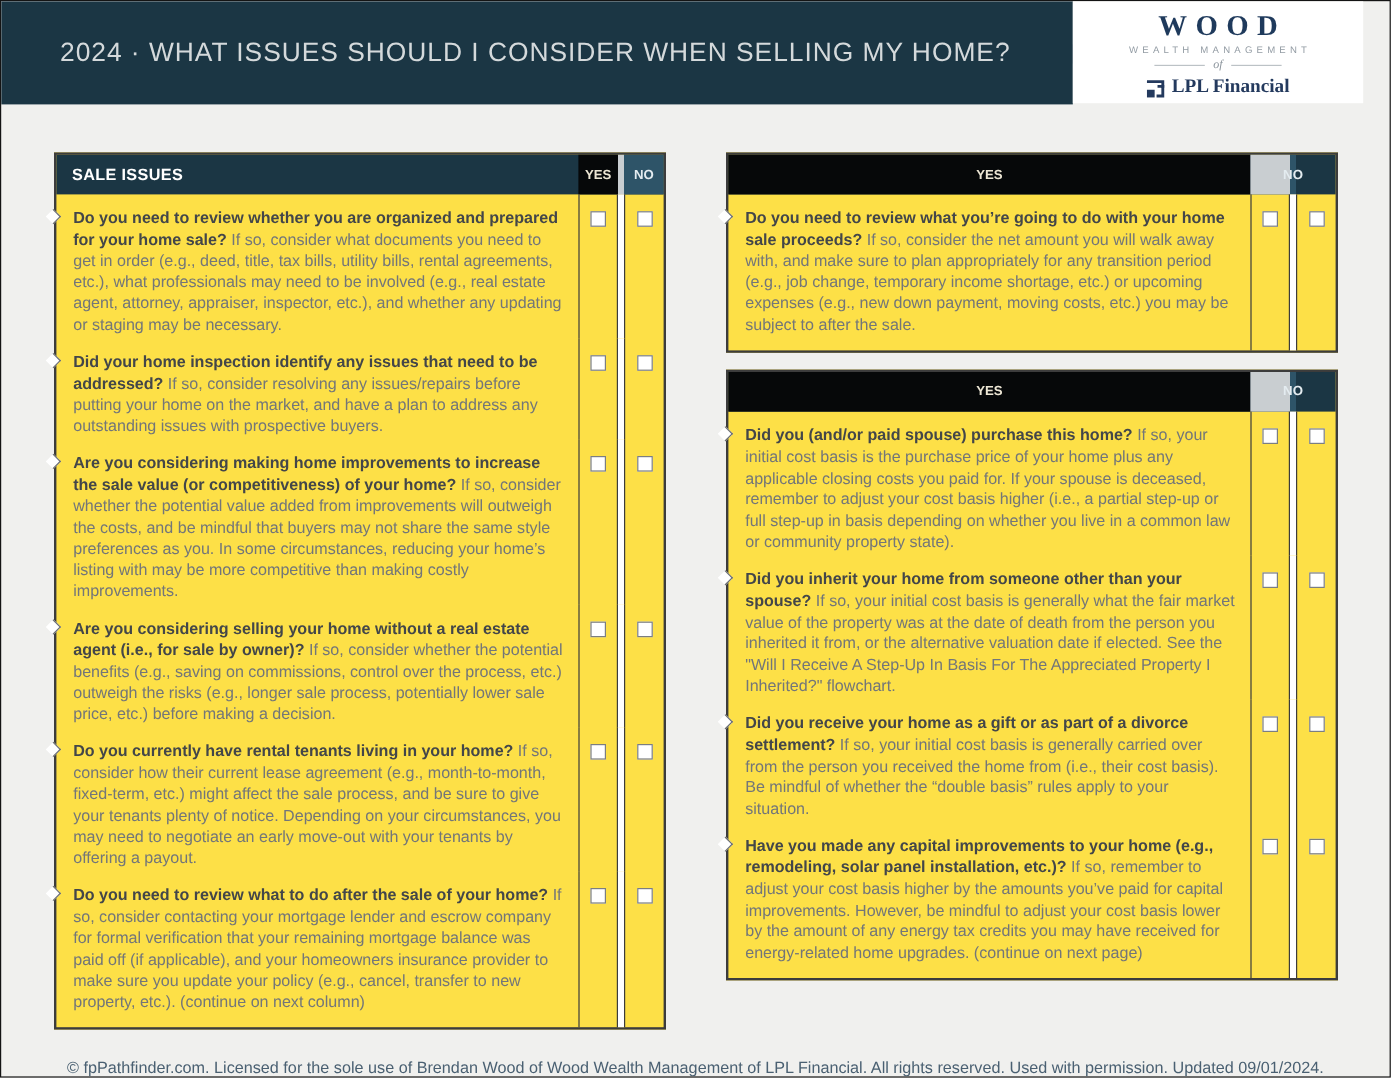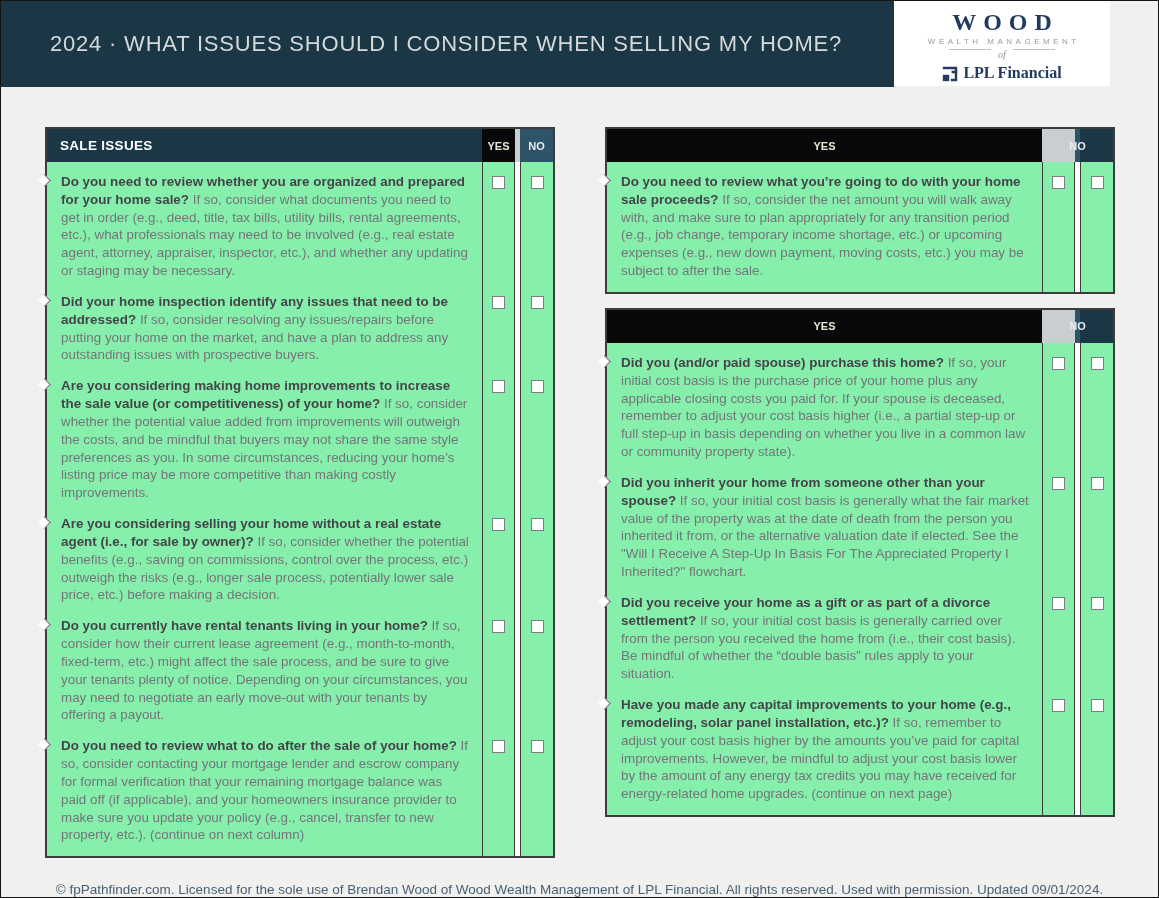--- a/index.html
+++ b/index.html
@@ -19,43 +19,43 @@
   .header-arrow {
     position:absolute; left:893px; top:36px; width:0; height:0;
     border-top:8px solid transparent; border-bottom:8px solid transparent;
     border-left:9px solid var(--header-bg,#1b3644);
   }
   .page-title {
     position:absolute; left:49px; top:0; height:86px; display:flex; align-items:center;
     color:#d4d9db; font-size:22px; font-weight:400; letter-spacing:0.8px; white-space:nowrap;
   }
   .logo-box {
-    position:absolute; left:893px; top:0; width:216px; height:85px; background:#ffffff;
+    position:absolute; left:893px; top:0; width:242px; height:85px; background:#ffffff;
     display:flex; flex-direction:column; align-items:center; justify-content:center; padding-top:4px;
   }
   .logo-wood {
     font-family:"Liberation Serif", serif; font-weight:bold; font-size:24px;
     letter-spacing:7px; color:#1f3a5c; line-height:1; text-indent:7px;
   }
   .logo-sub {
     font-size:8px; letter-spacing:3.5px; color:#939ca4; margin-top:3px; text-indent:3.5px;
   }
-  .logo-of-row { display:flex; gap:7px; margin-top:3px; }
+  .logo-of-row { display:flex; align-items:center; gap:7px; margin-top:3px; }
   .logo-of-row .rule { width:42px; height:1px; background:#bcc2c6; }
   .logo-of { font-family:"Liberation Serif", serif; font-style:italic; font-size:10px; color:#8b949c; }
   .logo-lpl-row { display:flex; align-items:flex-end; gap:5px; margin-top:4px; }
   .lpl-text { font-family:"Liberation Serif", serif; font-weight:bold; font-size:16px; color:#243a5e; }
   
   .content {
     position:absolute; left:44px; top:126px; width:1070px;
     display:flex; gap:50px; align-items:flex-start;
   }
   .column { width:510px; display:flex; flex-direction:column; gap:14px; }
   .section {
-    background:#86efac; border:2px solid #3c3c3c; width:100%;
+    background:#fde047; border:2px solid #3c3c3c; width:100%;
   }
   .section-header {
     display:grid; grid-template-columns:1fr 33px 5px 33px; height:33px;
     background:var(--section-header-bg,#1b3644);
   }
   .sh-title {
     color:#ffffff; font-weight:bold; font-size:13.5px; letter-spacing:0.3px;
     display:flex; align-items:center; padding-left:13px;
   }
   .sh-yes {
@@ -151,21 +151,21 @@
     <span class="checkbox"></span>
   </div>
   <div class="cell-gap"></div>
   <div class="cell-no">
     <span class="checkbox"></span>
   </div>
 
   <div class="item-text">
     <span class="chev"></span>
     <span class="q">Are you considering making home improvements to increase the sale value (or competitiveness) of your home? </span>
-    <span class="d">If so, consider whether the potential value added from improvements will outweigh the costs, and be mindful that buyers may not share the same style preferences as you. In some circumstances, reducing your home’s listing price may be more competitive than making costly improvements.</span>
+    <span class="d">If so, consider whether the potential value added from improvements will outweigh the costs, and be mindful that buyers may not share the same style preferences as you. In some circumstances, reducing your home’s listing with may be more competitive than making costly improvements.</span>
   </div>
   <div class="cell-yes">
     <span class="checkbox"></span>
   </div>
   <div class="cell-gap"></div>
   <div class="cell-no">
     <span class="checkbox"></span>
   </div>
 
   <div class="item-text">

